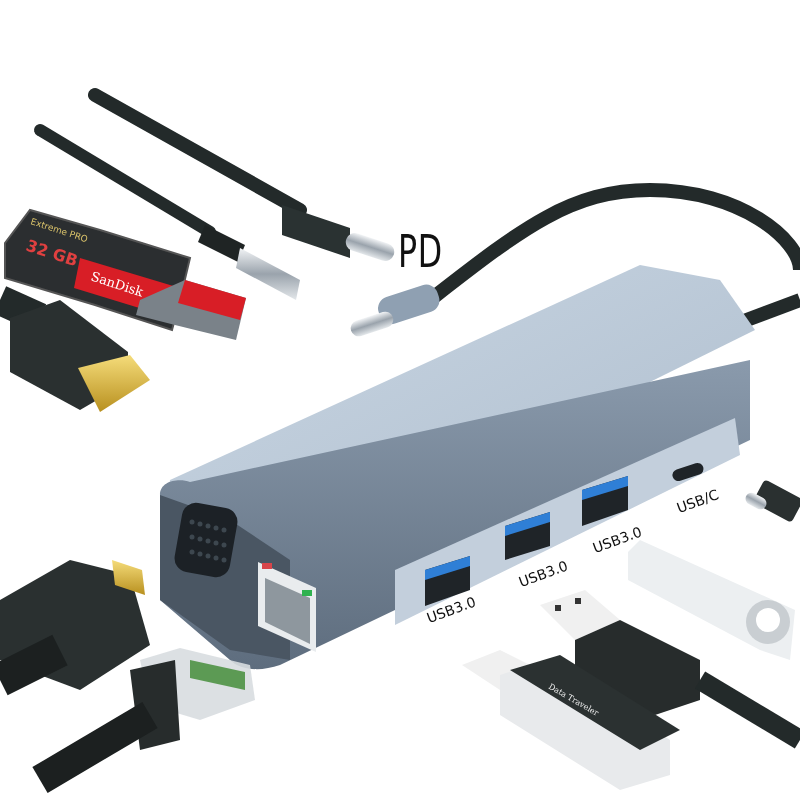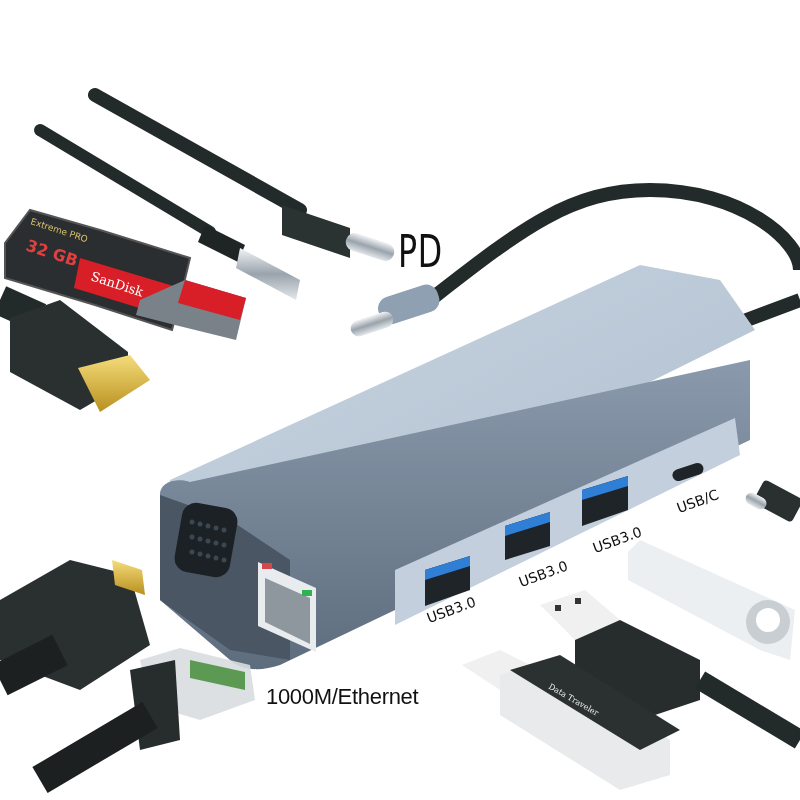--- a/index.html
+++ b/index.html
@@ -161,18 +161,17 @@
 
   <g>
     <polygon points="140,660 180,648 250,665 255,700 200,720 150,705" fill="#d8dde0" opacity="0.9"></polygon>
     <polygon points="190,660 245,672 245,690 190,678" fill="#5c9a54"></polygon>
     <polygon points="130,670 175,660 180,740 140,750" fill="#272c2c"></polygon>
     <path d="M40,780 L150,715" stroke="#1c2020" stroke-width="30" fill="none"></path>
   </g>
 </svg>
 
 <div class="lbl lbl-pd">PD</div>
-<div class="lbl lbl-eth">1000M/Ethernet</div>
 <div class="lbl lbl-usb u1">USB3.0</div>
 <div class="lbl lbl-usb u2">USB3.0</div>
 <div class="lbl lbl-usb u3">USB3.0</div>
 <div class="lbl lbl-usb uc">USB/C</div>
 </div>
 
 </body></html>

